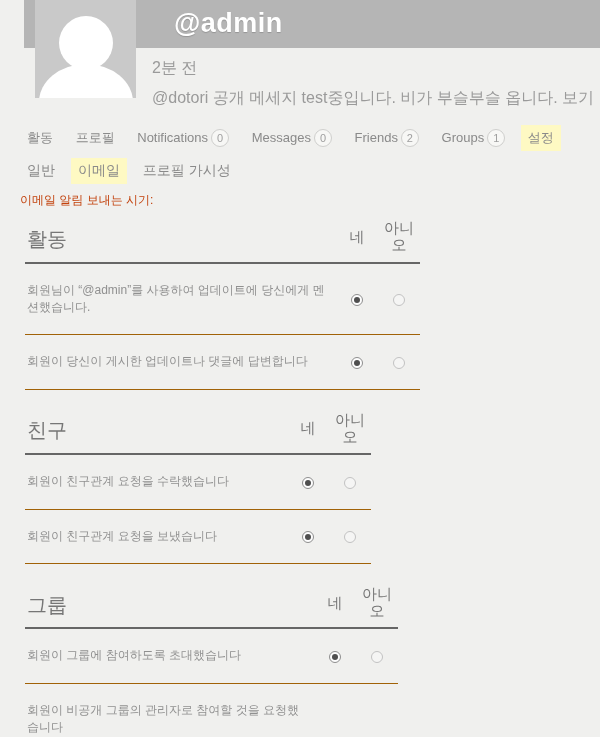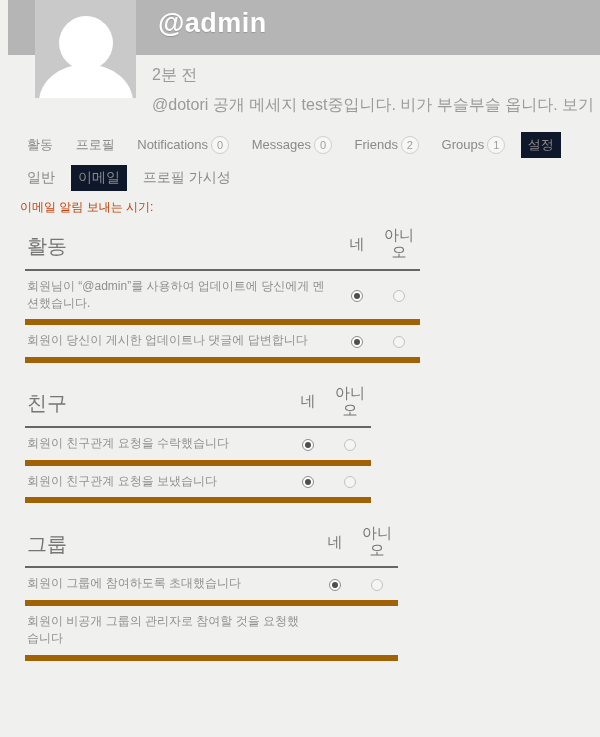--- a/index.html
+++ b/index.html
@@ -6,21 +6,21 @@
   html,body { width:600px; height:737px; overflow:hidden; }
   body {
     background:#f0f0ee;
     font-family:"Liberation Sans","DejaVu Sans",sans-serif;
     color:#8f8f8f;
   }
   .page { position:relative; width:600px; height:737px; }
 
   
   .header-bar {
-    margin-left:8px; height:55px; background:#b5b5b5;
+    margin-left:24px; height:48px; background:#b5b5b5;
   }
   .username {
     padding:8px 0 0 150px;
     font-size:27px; font-weight:bold; color:#ffffff;
     text-shadow:0 1px 1px rgba(0,0,0,0.18);
     letter-spacing:0.5px;
   }
   .avatar {
     position:absolute; left:35px; top:0; width:101px; height:98px;
     background:#c9c9c9; overflow:hidden;
@@ -38,41 +38,41 @@
   .latest-update { margin-top:9px; font-size:16px; color:#9a9a9a; }
   .latest-update a { color:#9a9a9a; text-decoration:none; cursor:pointer; }
 
   
   .main-nav { margin:16px 0 0 20px; font-size:13px; }
   .sub-nav  { margin:7px 0 0 20px; font-size:14px; }
   .nav-item {
     display:inline-block; padding:4px 7px; margin-right:5px;
     color:#8a8a8a; cursor:pointer; white-space:nowrap;
   }
-  .nav-item.selected { background:#0f172a; }
+  .nav-item.selected { background:#fef9c3; }
   .nav-count {
     display:inline-block; min-width:18px; height:18px; line-height:16px;
     margin-left:3px; border:1px solid #cfcfcd; border-radius:50%;
     background:#f7f7f5; font-size:11px; text-align:center; color:#9f9f9f;
   }
 
   .intro { margin:8px 0 0 20px; font-size:12px; color:#c2410c; }
 
   
   .sections { margin:10px 0 0 25px; }
   table.notif { border-collapse:collapse; margin-bottom:21px; table-layout:fixed; }
   .sec-0 { width:395px; }
   .sec-1 { width:342px; }
   .sec-2 { width:346px; }
   .sec-3 { width:373px; }
   th { font-weight:normal; vertical-align:middle; border-bottom:2px solid #666666; }
   th.t-title { text-align:left; font-size:20px; color:#767676; padding:6px 0 8px 2px; }
   th.t-col   { width:42px; text-align:center; font-size:15px; color:#767676;
                line-height:1.15; padding-bottom:8px; }
-  td { border-bottom:6px solid #a16207; padding:7px 0; font-size:12px; color:#909090; }
+  td { border-bottom:1px solid #a16207; padding:18px 0; font-size:12px; color:#909090; }
   td.r-text { padding-left:2px; padding-right:6px; line-height:1.45; }
   td.r-opt  { text-align:center; }
 
   .radio {
     -webkit-appearance:none; appearance:none;
     width:12px; height:12px; border-radius:50%;
     border:1px solid #c2c2c2; background:#f5f5f4;
     position:relative; vertical-align:middle; margin:0; cursor:pointer;
   }
   .radio:checked { border-color:#8e8e8e; background:#fdfdfd; }

